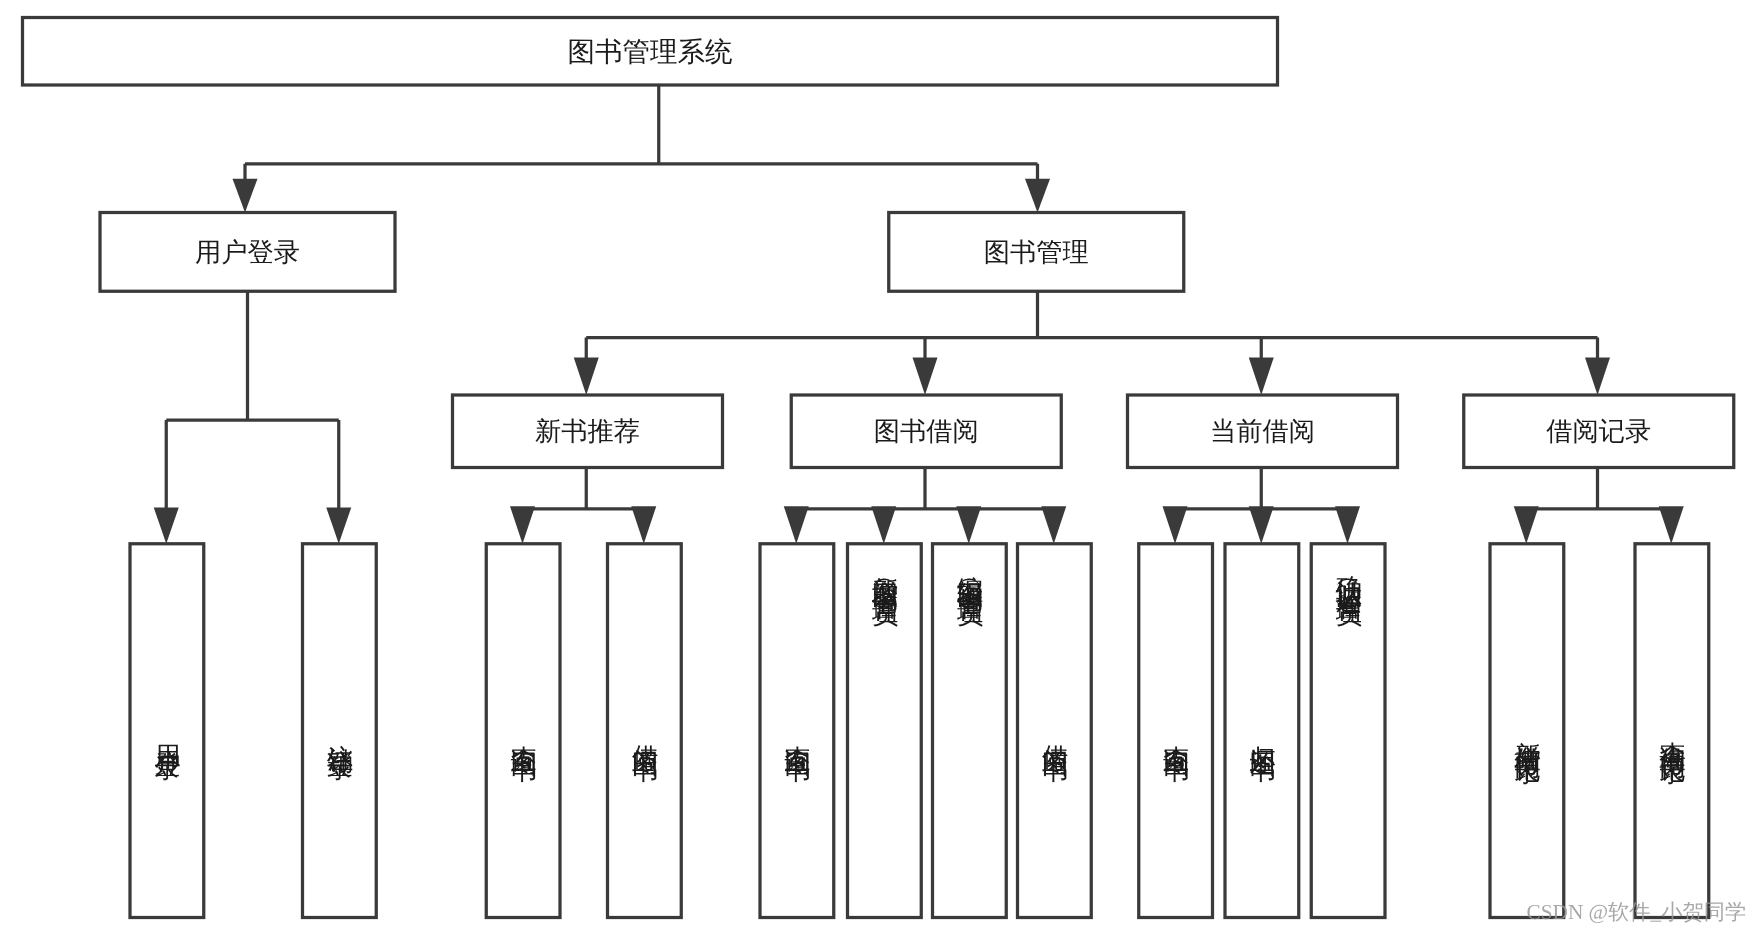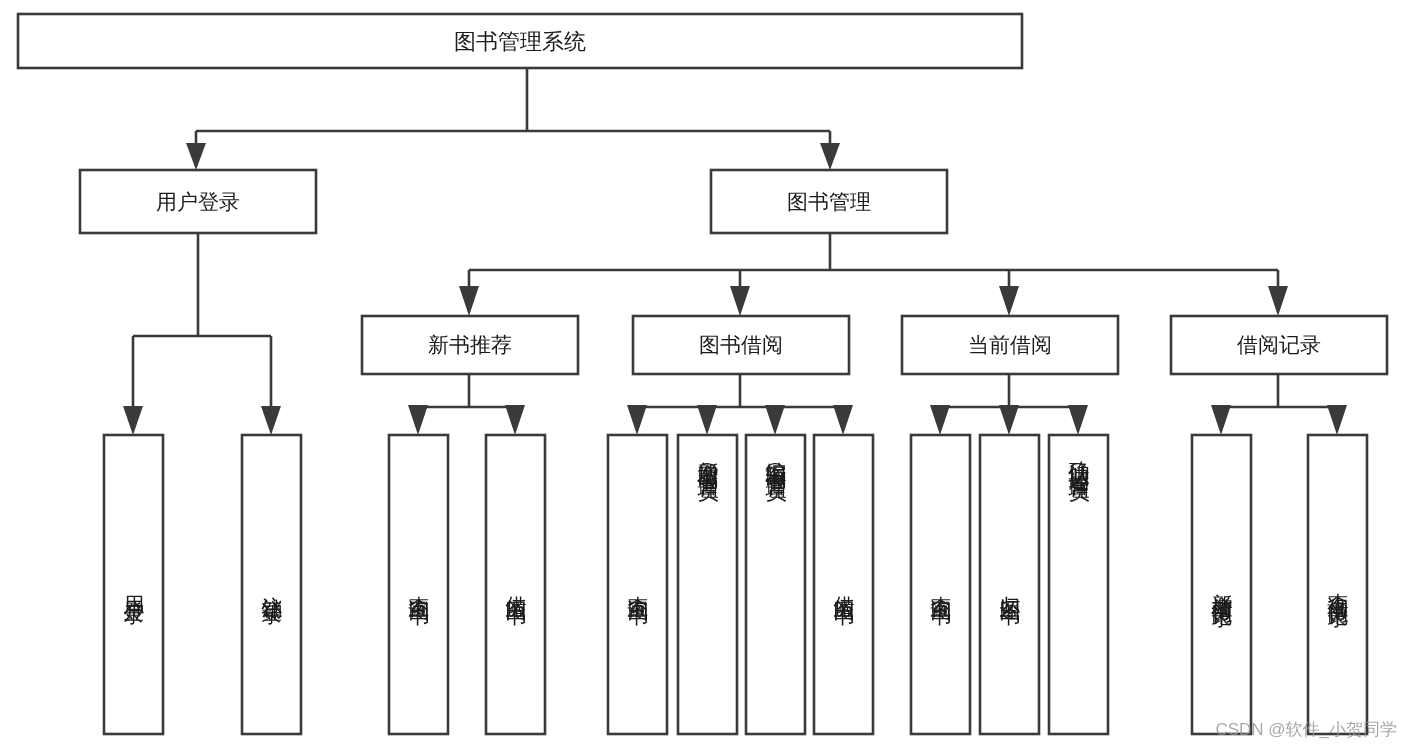--- a/index.html
+++ b/index.html
@@ -75,21 +75,21 @@
     font-size: 21px;
     line-height: 1.0;
     letter-spacing: 3px;
     color: #1b1b1b;
     white-space: nowrap;
   }
   #watermark {
     position: absolute;
     right: 8px;
     bottom: 6px;
-    font-family: Liberation Sans, sans-serif;
+    font-family: Liberation Serif, serif;
     font-size: 17px;
     color: #9a9a9a;
     opacity: 0.85;
     white-space: nowrap;
     pointer-events: none;
   }
 </style>
 </head>
 <body>
 

